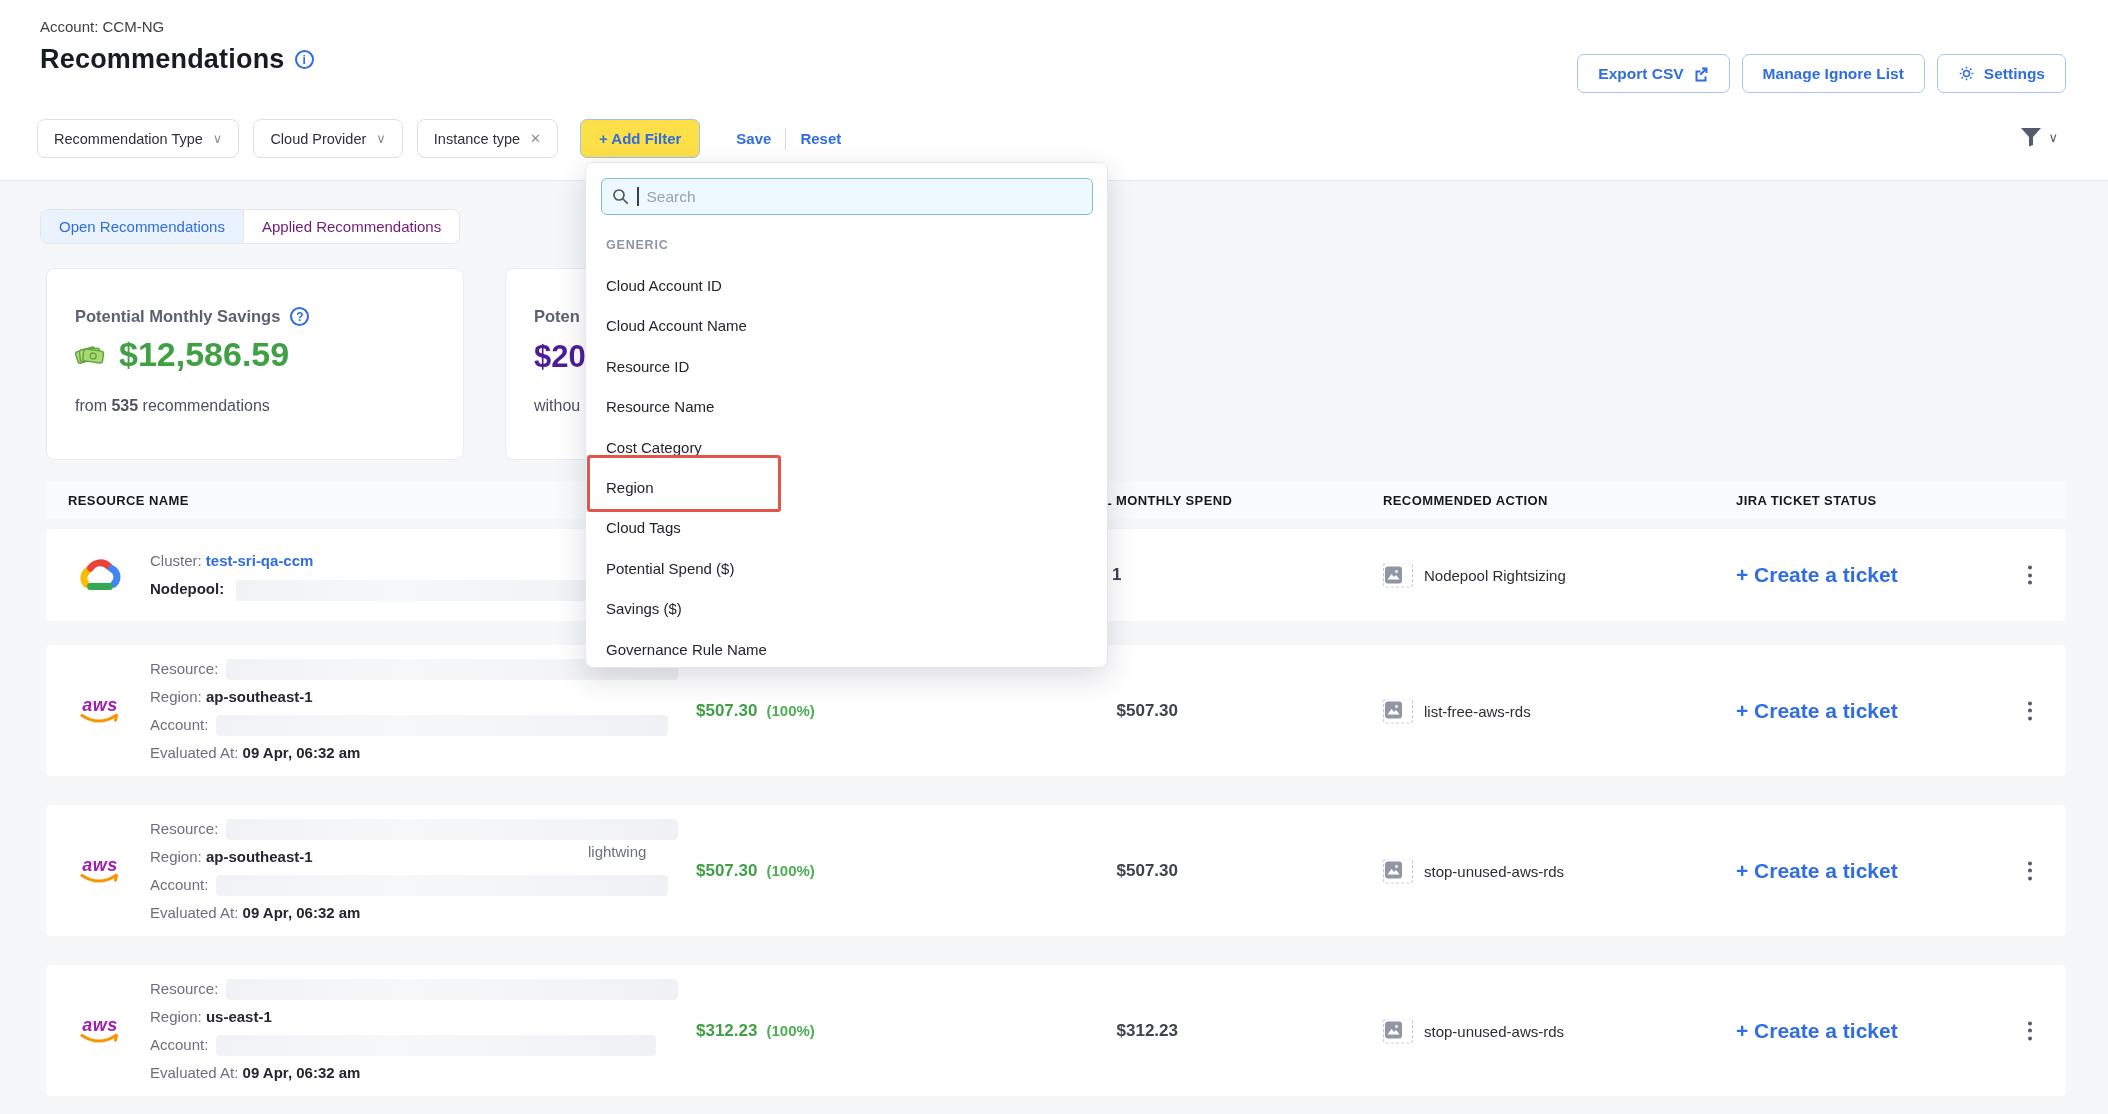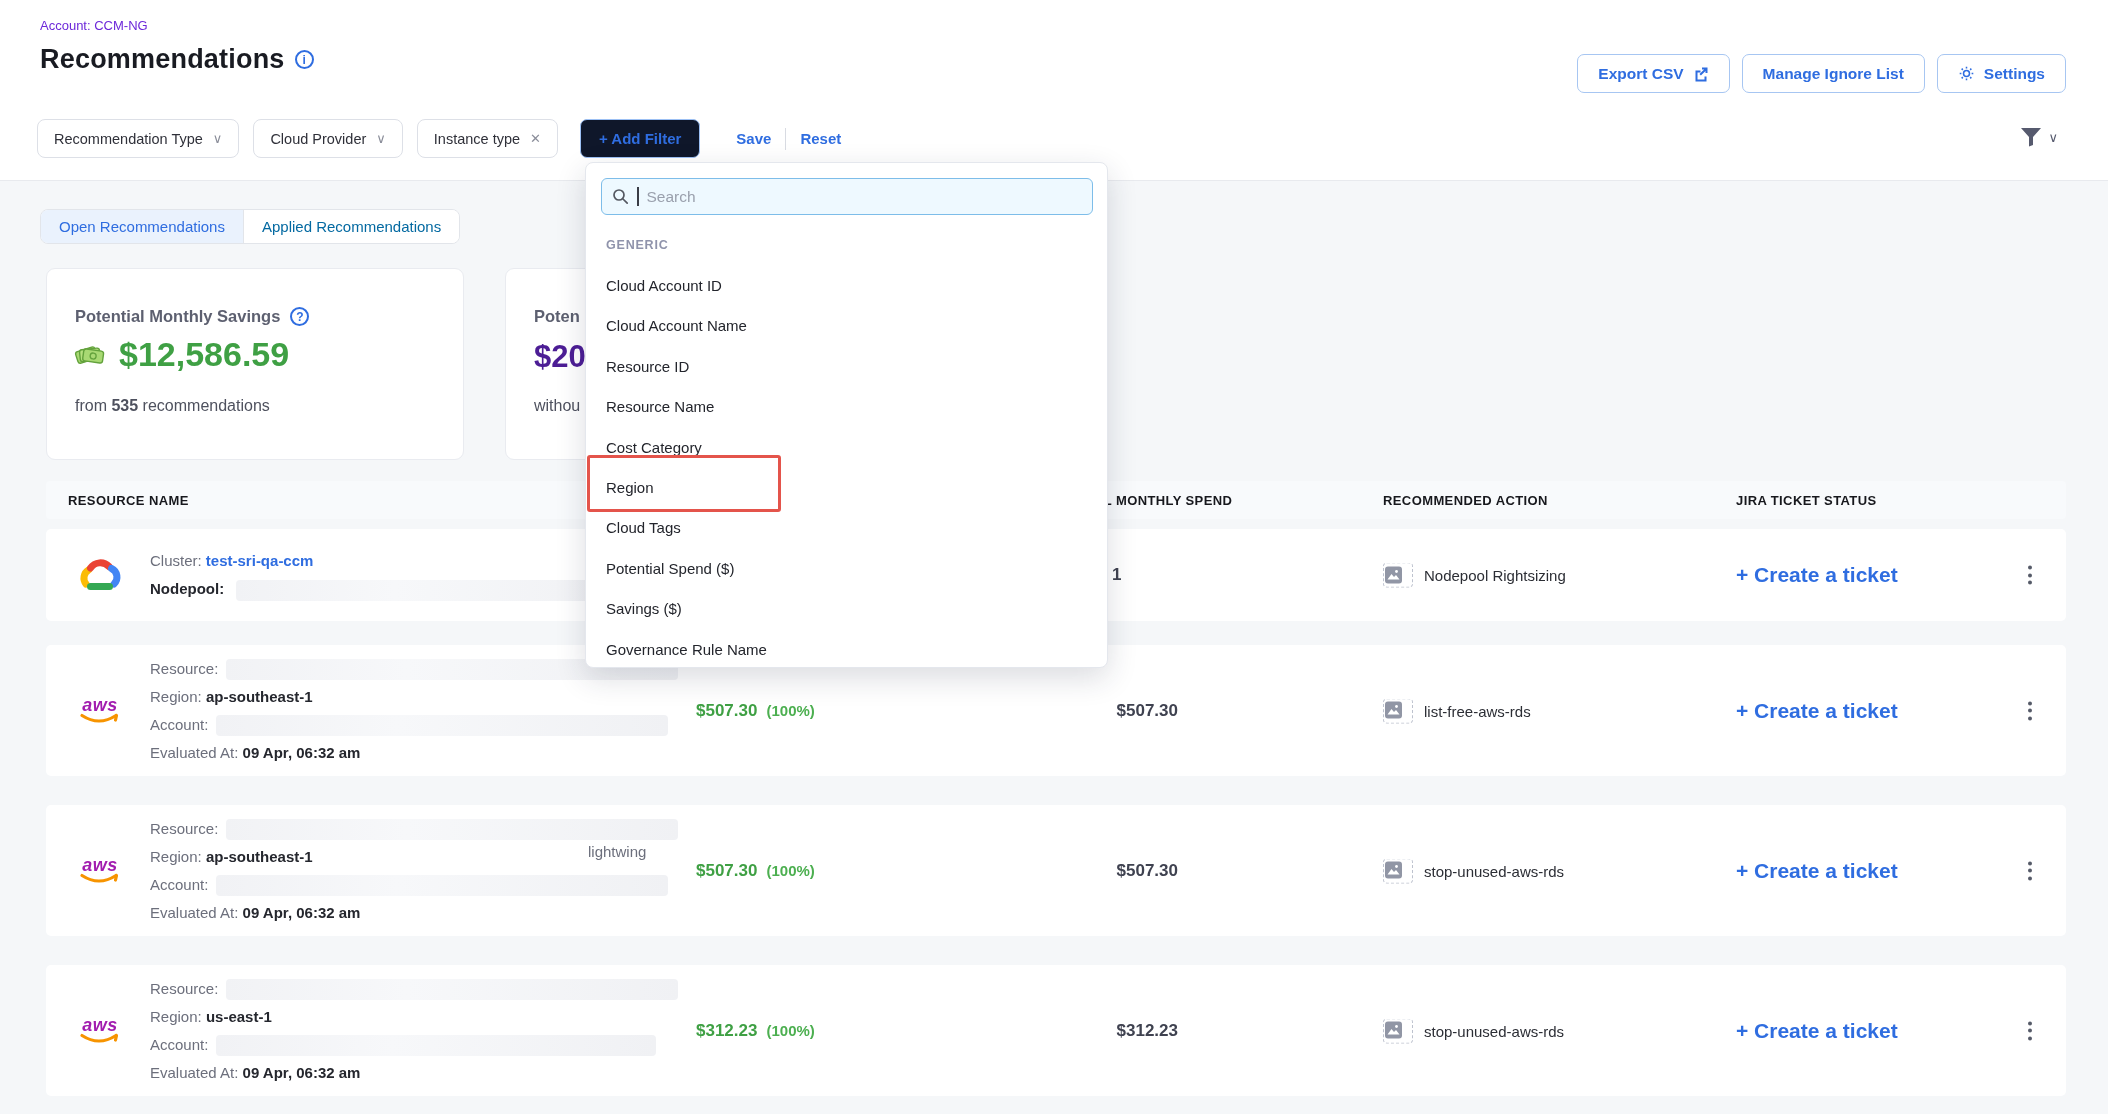--- a/index.html
+++ b/index.html
@@ -1,44 +1,44 @@
 <!DOCTYPE html>
 <html><head>
 <meta charset="utf-8">
 <style>
   * { margin:0; padding:0; box-sizing:border-box; }
   html,body { width:2108px; height:1114px; background:#f5f7f9; font-family:"Liberation Sans", sans-serif; }
   .page { position:relative; width:2108px; height:1114px; overflow:hidden; }
 
   
   .topbar { position:absolute; left:0; top:0; width:2108px; height:105px; background:#ffffff; }
-  .breadcrumb { position:absolute; left:40px; top:18px; font-size:13px; color:#6d28d9; cursor:pointer; }
+  .breadcrumb { position:absolute; left:40px; top:18px; font-size:15px; color:#404040; cursor:pointer; }
   .page-title-row { position:absolute; left:40px; top:44px; display:flex; align-items:center; gap:10px; }
   .page-title { font-size:27px; font-weight:800; color:#191b22; letter-spacing:.2px; }
   .circle-icon { width:19px; height:19px; border:2px solid #2f6de0; border-radius:50%; color:#2f6de0; font-size:12px; font-weight:700; display:flex; align-items:center; justify-content:center; }
   .topbar-buttons { position:absolute; right:42px; top:33px; display:flex; gap:12px;margin-top:21px; }
   .btn-outline { height:39px; padding:0 20px; background:#fff; border:1px solid #a7c6f2; border-radius:7px; color:#2f6de0; font-size:15.5px; font-weight:700; display:flex; align-items:center; gap:9px; cursor:pointer; }
 
   
   .filterbar { position:absolute; left:0; top:105px; width:2108px; height:76px; background:#fff; border-bottom:1px solid #e8eaee; }
   .chips { position:absolute; left:37px; top:14px; display:flex; gap:14px; align-items:center; }
   .chip { height:39px; padding:0 16px; background:#fff; border:1px solid #dde0e7; border-radius:8px; display:flex; align-items:center; gap:10px; font-size:14.5px; color:#2f3039; cursor:pointer; }
   .chip .ctl { color:#8a8d99; font-size:13px; }
-  .add-filter { height:39px; padding:0 18px; margin-left:8px; background:#0f172a; border:1px solid #9cc0f4; border-radius:7px; color:#2f6de0; font-size:15px; font-weight:700; display:flex; align-items:center; cursor:pointer; }
+  .add-filter { height:39px; padding:0 18px; margin-left:8px; background:#fde047; border:1px solid #9cc0f4; border-radius:7px; color:#2f6de0; font-size:15px; font-weight:700; display:flex; align-items:center; cursor:pointer; }
   .link-btn { color:#2f6de0; font-size:15px; font-weight:700; cursor:pointer; }
   .vsep { width:1px; height:22px; background:#d8dbe2; }
   .funnel-wrap { position:absolute; right:50px; top:20px; display:flex; align-items:center; gap:4px; cursor:pointer; }
 
   
   .content { position:absolute; left:0; top:181px; width:2108px; height:933px; background:#f5f7f9; }
 
   .tabs { position:absolute; left:40px; top:28px; display:flex; border:1px solid #e2e5ea; border-radius:8px; overflow:hidden; background:#fff; }
   .tab { padding:8px 18px; font-size:15px; cursor:pointer; }
   .tab.active { background:#eaf2fd; color:#2f6de0; font-weight:400; }
-  .tab.inactive { background:#fff; color:#0369a1; border-left:1px solid #e2e5ea;text-align:right; }
+  .tab.inactive { background:#fff; color:#701a75; border-left:1px solid #e2e5ea;text-align:right; }
 
   .card { position:absolute; top:87px; height:192px; background:#fff; border:1px solid #e9ebf0; border-radius:9px; }
   .card1 { left:46px; width:418px; }
   .card2 { left:505px; width:420px; z-index:1; }
   .card-title-row { position:absolute; left:28px; top:38px; display:flex; align-items:center; gap:10px; }
   .card-title { font-size:16.5px; font-weight:700; color:#5d6070; white-space:nowrap; }
   .card-value-row { position:absolute; left:26px; top:66px; display:flex; align-items:center; gap:10px; }
   .card-value-green { font-size:34px; font-weight:800; color:#3fa044; white-space:nowrap; }
   .card-value-dark { font-size:31px; font-weight:800; color:#4c1d95; white-space:nowrap; }
   .card-sub { position:absolute; left:28px; top:128px; font-size:16px; color:#4e515e; white-space:nowrap; }

